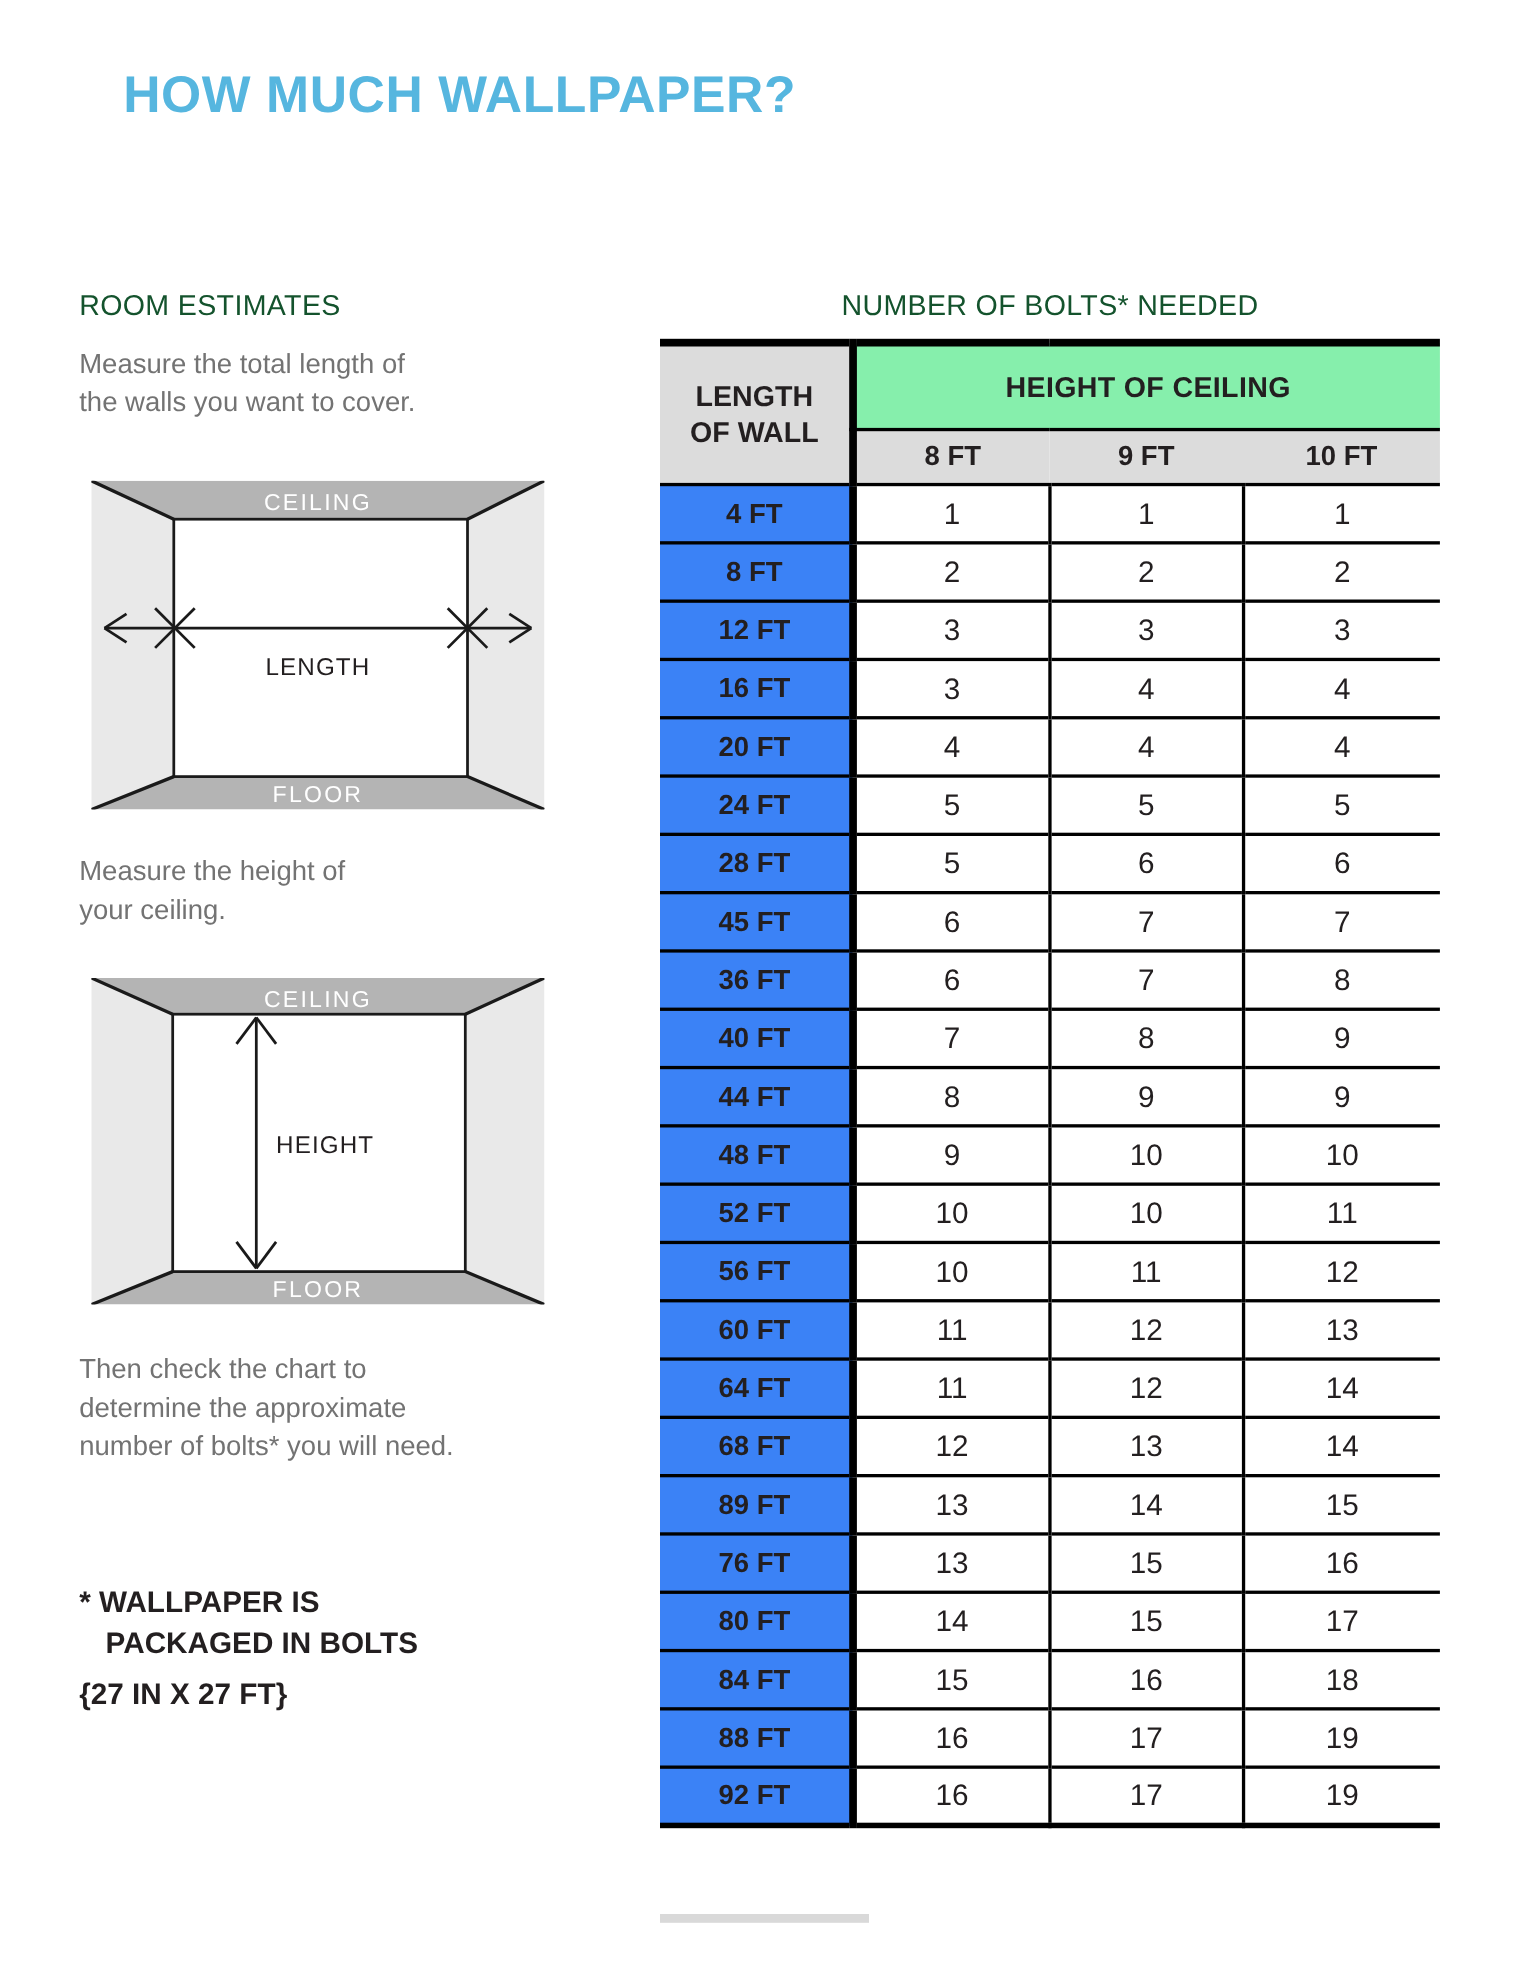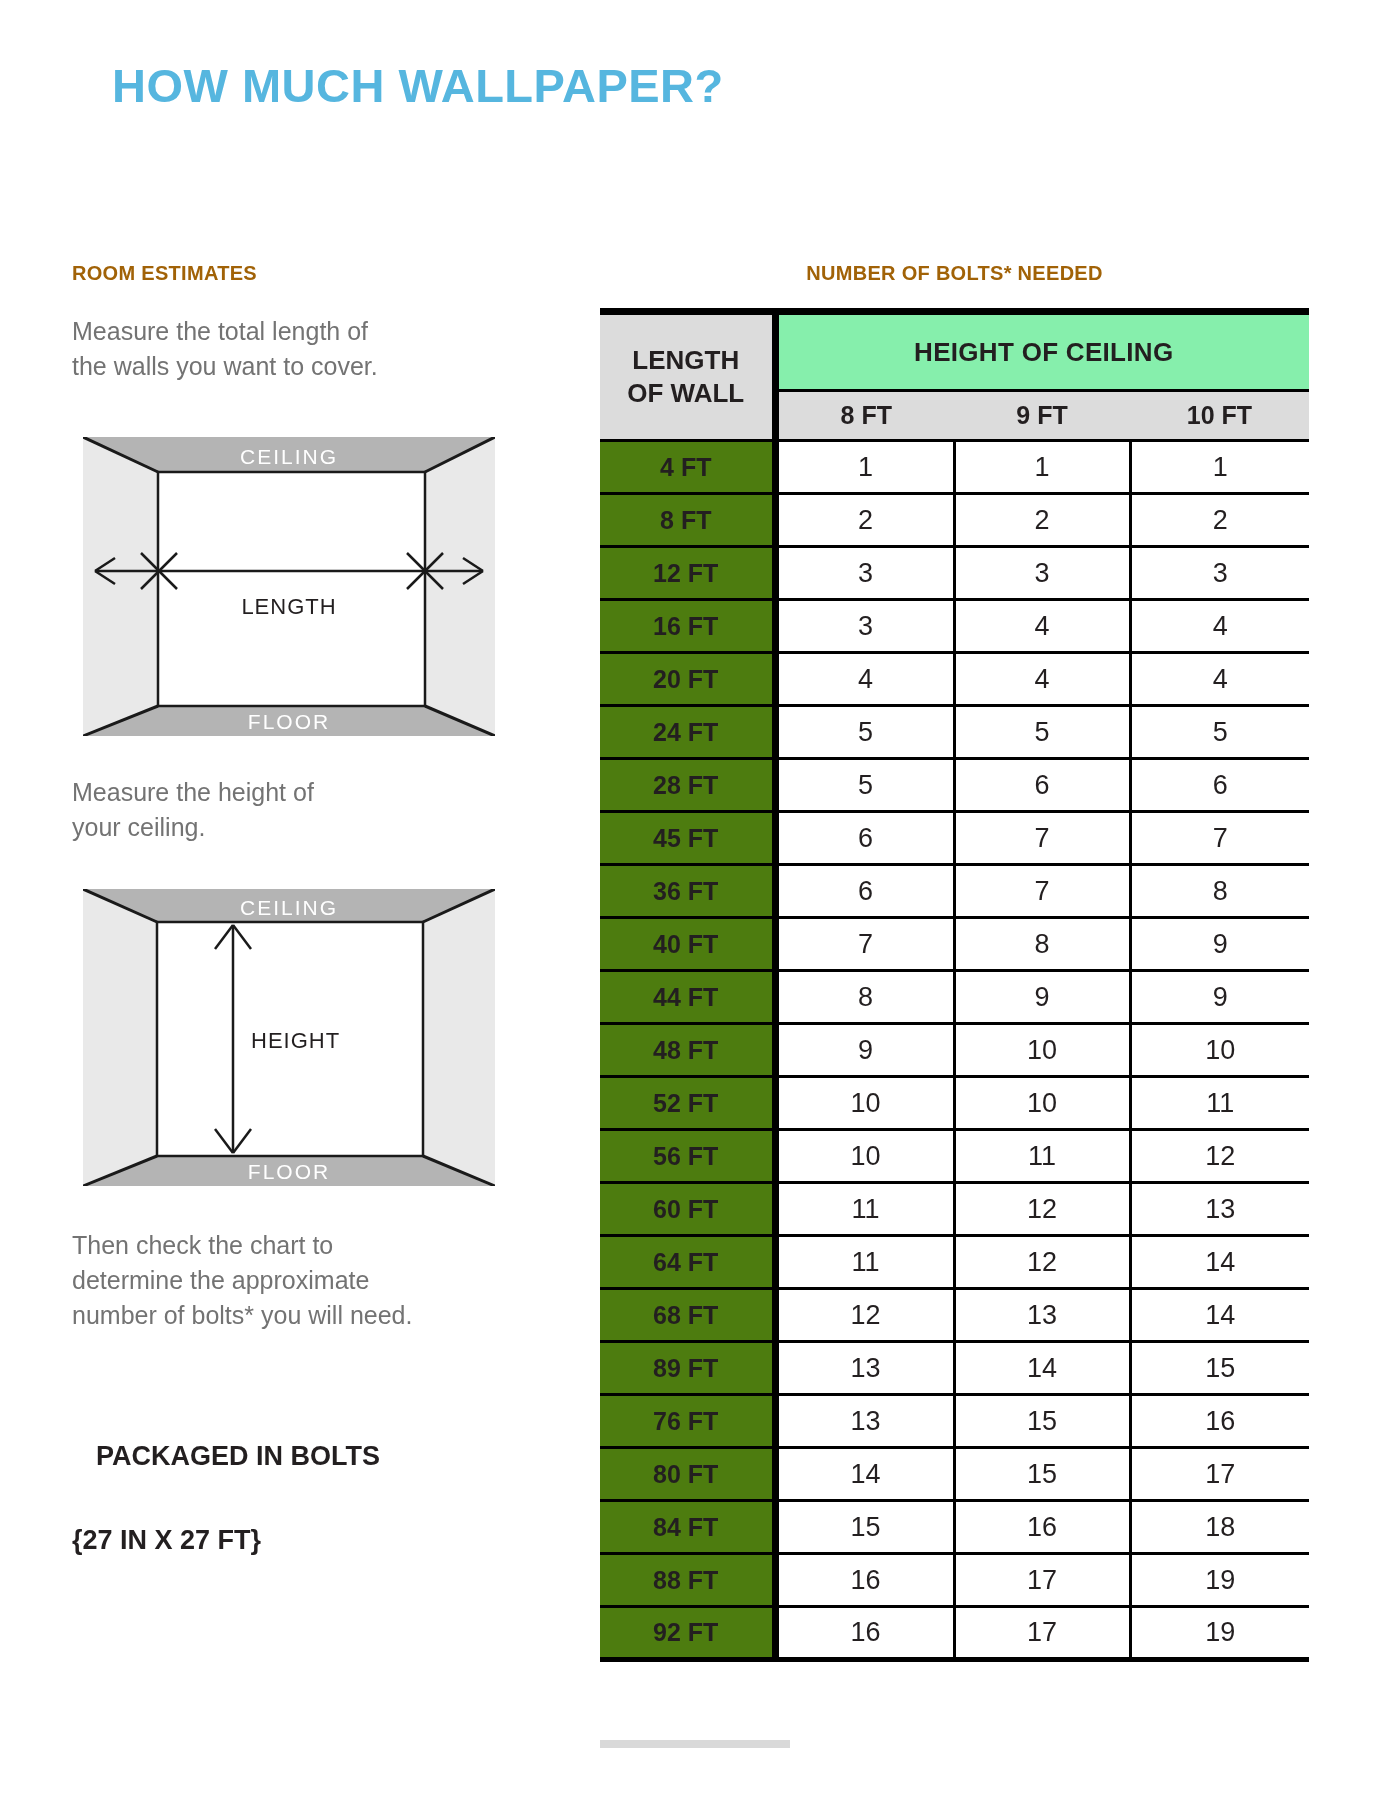--- a/index.html
+++ b/index.html
@@ -5,21 +5,21 @@
   * { margin:0; padding:0; box-sizing:border-box; }
   html,body { background:#ffffff; }
   body { font-family:"Liberation Sans","DejaVu Sans",sans-serif; color:#231f20; }
   .page { position:relative; width:1391px; height:1800px; background:#ffffff; overflow:hidden; }
 
   .page-title {
     position:absolute; left:72px; top:58px;
     font-size:47px; font-weight:bold; color:#56b6df; letter-spacing:0.5px;margin-left:40px;
   }
   .section-heading {
-    position:absolute; font-size:20px; font-weight:bold; color:#a16207; letter-spacing:0.3px;
+    position:absolute; font-size:26px; font-weight:normal; color:#14532d; letter-spacing:0.3px;
   }
   .h-room { left:72px; top:262px; }
   .h-table { left:600px; top:262px; width:709px; text-align:center; }
 
   .para { position:absolute; left:72px; font-size:25px; line-height:35px; color:#737373; }
   .p1 { top:314px; }
   .p2 { top:775px; }
   .p3 { top:1228px; }
 
   .diagram { position:absolute; left:83px; }
@@ -43,21 +43,21 @@
   th.lenhdr {
     background:#dcdcdc; border-right:7px solid #000;
     font-size:26px; font-weight:bold; line-height:33px;
   }
   th.ceilhdr {
     background:#86efac; height:79px; border-bottom:3px solid #000;
     font-size:26px; font-weight:bold; letter-spacing:0.3px;
   }
   th.sub { background:#dcdcdc; height:50px; font-size:25px; font-weight:bold; }
   tbody td { border-top:3px solid #000; height:53px; }
-  td.rowlabel { background:#4d7c0f; border-right:7px solid #000; font-weight:bold; font-size:25px; }
+  td.rowlabel { background:#3b82f6; border-right:7px solid #000; font-weight:bold; font-size:25px; }
   td.val { font-size:27px; }
   td.val + td.val { border-left:3px solid #000; }
 
   .table-strip { position:absolute; left:600px; top:1740px; width:190px; height:8px; background:#d9d9d9; }
 </style>
 </head>
 <body>
 
 <div class="page">
 
@@ -129,20 +129,21 @@
     <text class="svg-dim-label" x="168" y="159" text-anchor="start">HEIGHT</text>
   </svg>
 
   <div class="para p3">
     <span>Then check the chart to</span><br>
     <span>determine the approximate</span><br>
     <span>number of bolts* you will need.</span>
   </div>
 
   <div class="footnote">
+    <div>* WALLPAPER IS</div>
     <div class="indent">PACKAGED IN BOLTS</div>
   </div>
 
   <div class="bolt-info">
     <div>{27 IN X 27 FT}</div>
   </div>
 
   <div class="section-heading h-table">NUMBER OF BOLTS* NEEDED</div>
 
   <table class="bolts">

